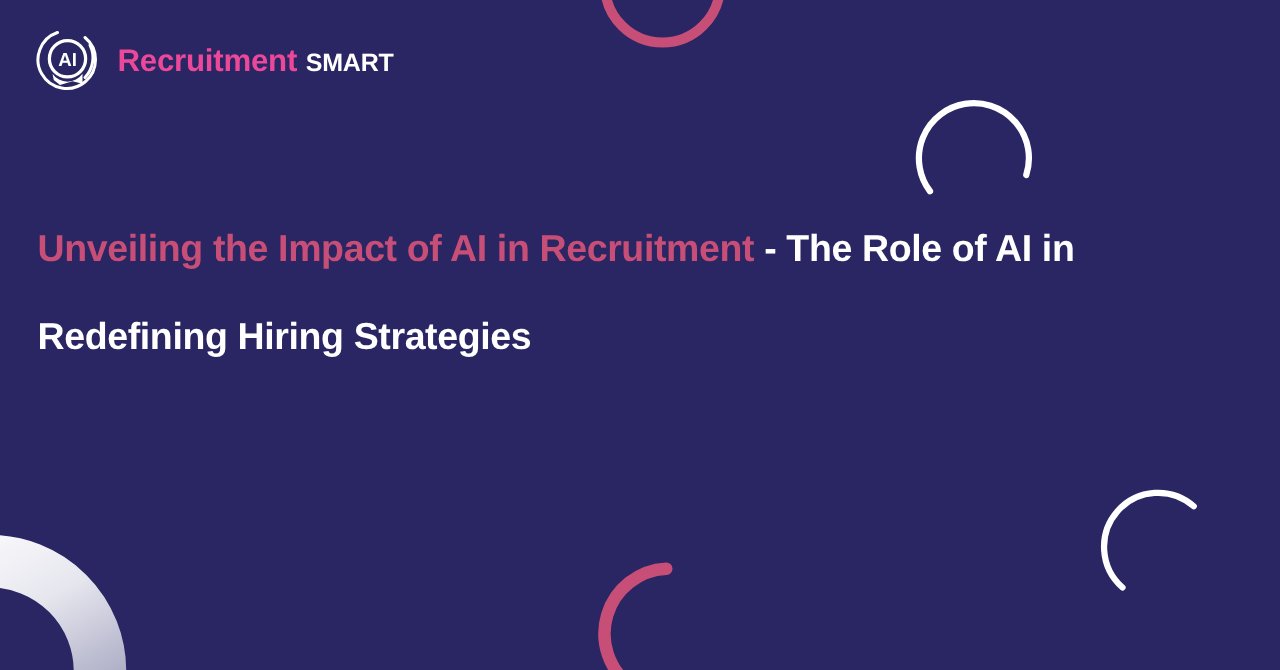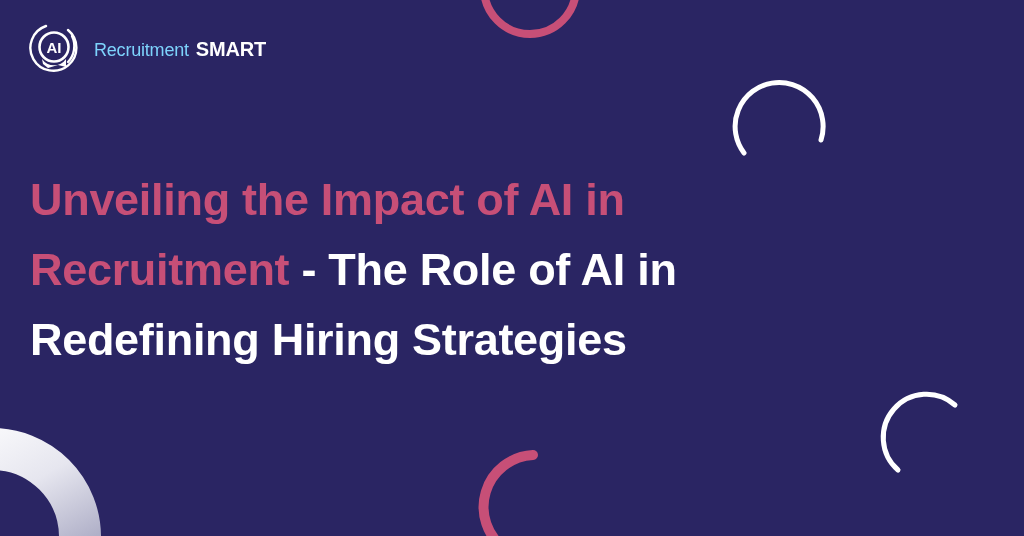--- a/index.html
+++ b/index.html
@@ -46,41 +46,41 @@
   .logo-mark svg { display:block; width:52px; height:56px; }
 
   .wordmark {
     display:flex;
     align-items:baseline;
     white-space:nowrap;
     line-height:1;
     padding-top:2px;
   }
   .wordmark .wm-light {
-    font-size:18px;
-    font-weight:400;
-    color:#7dd3fc;
+    font-size:25px;
+    font-weight:700;
+    color:#ec4899;
     letter-spacing:-0.2px;
   }
   .wordmark .wm-bold {
     font-size:20px;
     font-weight:700;
     color:#ffffff;
     letter-spacing:-0.2px;
     margin-left:7px;
   }
 
   
   .headline {
     position:absolute;
     left:30px;
     top:165px;
     width:830px;
     z-index:5;
-    font-size:45px;
+    font-size:30px;
     font-weight:700;
     line-height:70px;
     letter-spacing:-0.3px;
     color:#ffffff;
   }
   .headline .hl-accent { color:#c74f77; }
   .headline .hl-plain  { color:#ffffff; }
 </style>
 </head>
 <body>

